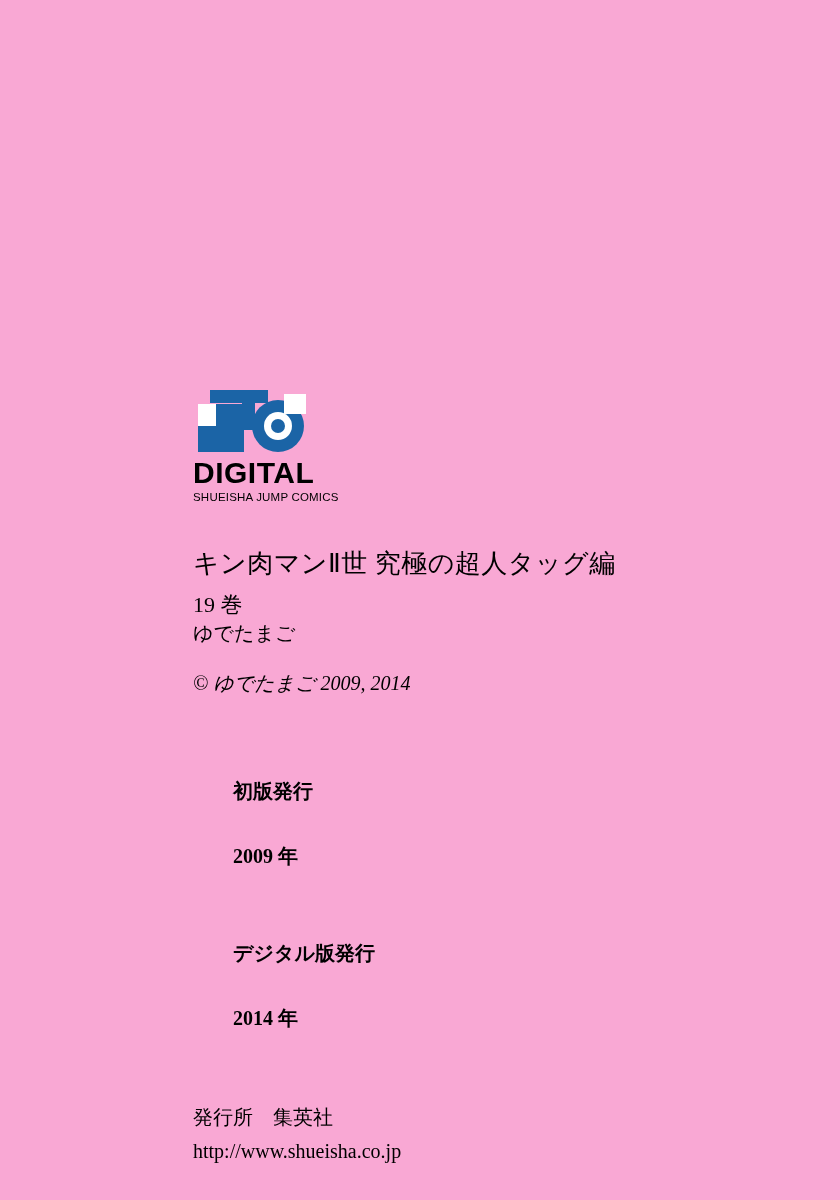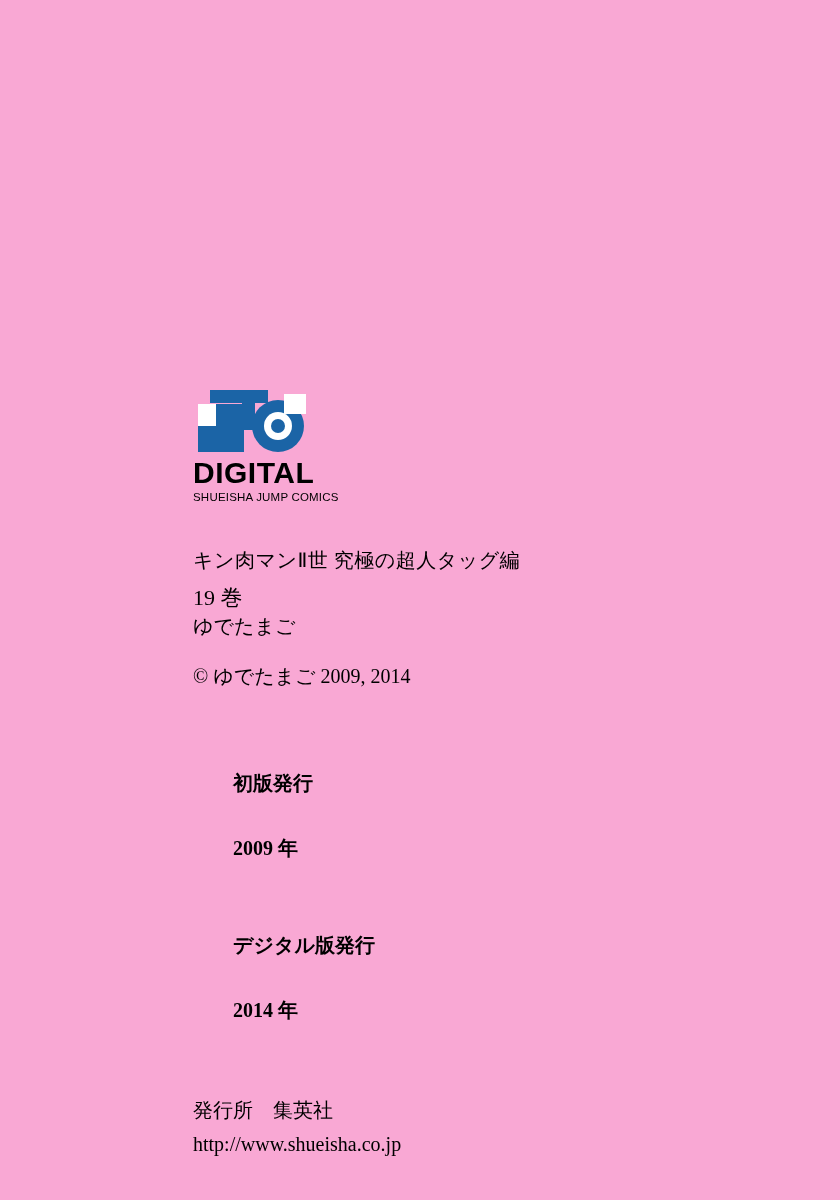--- a/index.html
+++ b/index.html
@@ -128,41 +128,42 @@
     font-weight: normal;
     font-size: 11.5px;
     letter-spacing: 0.2px;
     line-height: 1;
     color: #000000;
     white-space: nowrap;
   }
 
   
   .title {
-    font-size: 20px;
+    font-size: 26px;
     line-height: 1.25;
     letter-spacing: 0.5px;
     margin-bottom: 12px;
     white-space: nowrap;
   }
   .volume {
     font-size: 22px;
     line-height: 1.2;
   }
 
   
   .author {
     font-size: 20px;
     line-height: 1.5;
     margin-bottom: 20px;
   }
   .copyright {
     font-size: 20px;
     line-height: 1.5;
     margin-bottom: 44px;
+    font-style: italic;
   }
 
   .pubdates {
     font-size: 20px;
     line-height: 1.62;
     margin-bottom: 36px;
     font-weight: bold;
   }
   .pubdates .row {
     white-space: pre;

